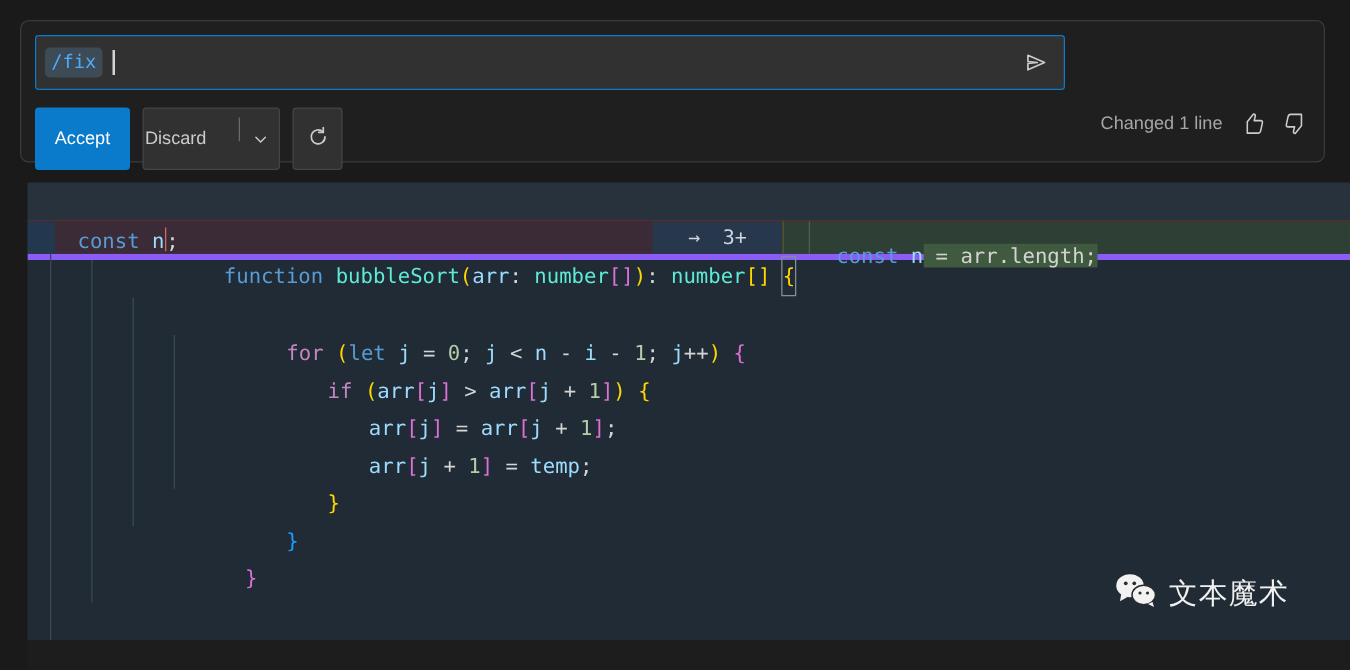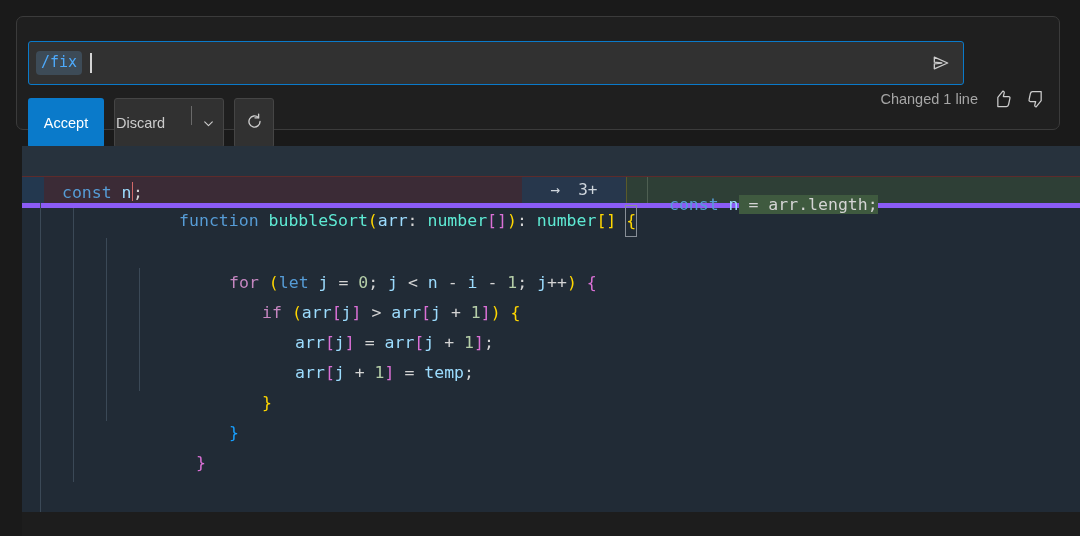--- a/index.html
+++ b/index.html
@@ -14,44 +14,44 @@
   
   .left-strip{position:absolute;left:0;top:146px;width:22px;height:390px;background:#1a1a1a;}
 
   
   .chat-widget{
     position:absolute;left:16px;top:16px;width:1044px;height:114px;
     background:#1f1f1f;border:1px solid #3b3b3b;border-radius:7px;
     box-sizing:border-box;
   }
   .input-row{
-    position:absolute;left:11px;top:11px;width:936px;height:44px;
+    position:absolute;left:11px;top:11px;width:824px;height:44px;
     background:#313131;border:1.5px solid #0a7aca;border-radius:3px;
-    box-sizing:border-box;display:flex;align-items:center;margin-top:13px;
+    box-sizing:border-box;display:flex;align-items:center;
   }
   .slash-chip{
     margin-left:7px;padding:2px 5px 3px 5px;border-radius:4px;
     background:#3d4b57;color:#4daafc;
     font-family:"DejaVu Sans Mono","Liberation Mono",monospace;
     font-size:15px;line-height:19px;
   }
   .caret{
     width:1.5px;height:20px;background:#d4d4d4;margin-left:8px;
   }
   .send-btn{
     position:absolute;right:8px;top:50%;transform:translateY(-50%);
     width:28px;height:28px;display:flex;align-items:center;justify-content:center;
     cursor:pointer;
   }
 
   .btn-row{
     position:absolute;left:11px;top:65px;right:11px;height:38px;
   }
   .btn{
-    position:absolute;top:16px;height:50px;box-sizing:border-box;
+    position:absolute;top:4px;height:50px;box-sizing:border-box;
     display:flex;align-items:center;justify-content:center;
     font-size:14.5px;border-radius:3px;cursor:pointer;user-select:none;
   }
   .btn-accept{
     left:0;width:76px;background:#0a7aca;color:#ffffff;
   }
   .btn-discard{
     left:86px;width:110px;background:#313131;color:#cccccc;
     border:1px solid #454545;justify-content:flex-start;
   }
@@ -283,14 +283,29 @@
     <div class="row">
       <span class="txt" style="padding-left:18px;">
         
       </span>
     </div>
 
   </div>
 
   <div class="editor-bottom"></div>
 
+  <div class="watermark">
+    <span>
+      <svg width="34" height="28" viewBox="0 0 34 28">
+        <ellipse cx="12" cy="10.5" rx="11" ry="9.2" fill="#f2f2f2"></ellipse>
+        <polygon points="5,17 4,23 10,19.5" fill="#f2f2f2"></polygon>
+        <circle cx="8.6" cy="8.6" r="1.5" fill="#2b2b2b"></circle>
+        <circle cx="15.4" cy="8.6" r="1.5" fill="#2b2b2b"></circle>
+        <ellipse cx="23" cy="18" rx="9.4" ry="7.8" fill="#f2f2f2" stroke="#2b2b2b" stroke-width="1.2"></ellipse>
+        <polygon points="30,23.5 31.2,27.6 26.3,25.2" fill="#f2f2f2"></polygon>
+        <circle cx="20" cy="16.4" r="1.25" fill="#2b2b2b"></circle>
+        <circle cx="26" cy="16.4" r="1.25" fill="#2b2b2b"></circle>
+      </svg>
+    </span>
+    <span class="wm-text">文本魔术</span>
+  </div>
 
 </div>
 
 </body></html>

